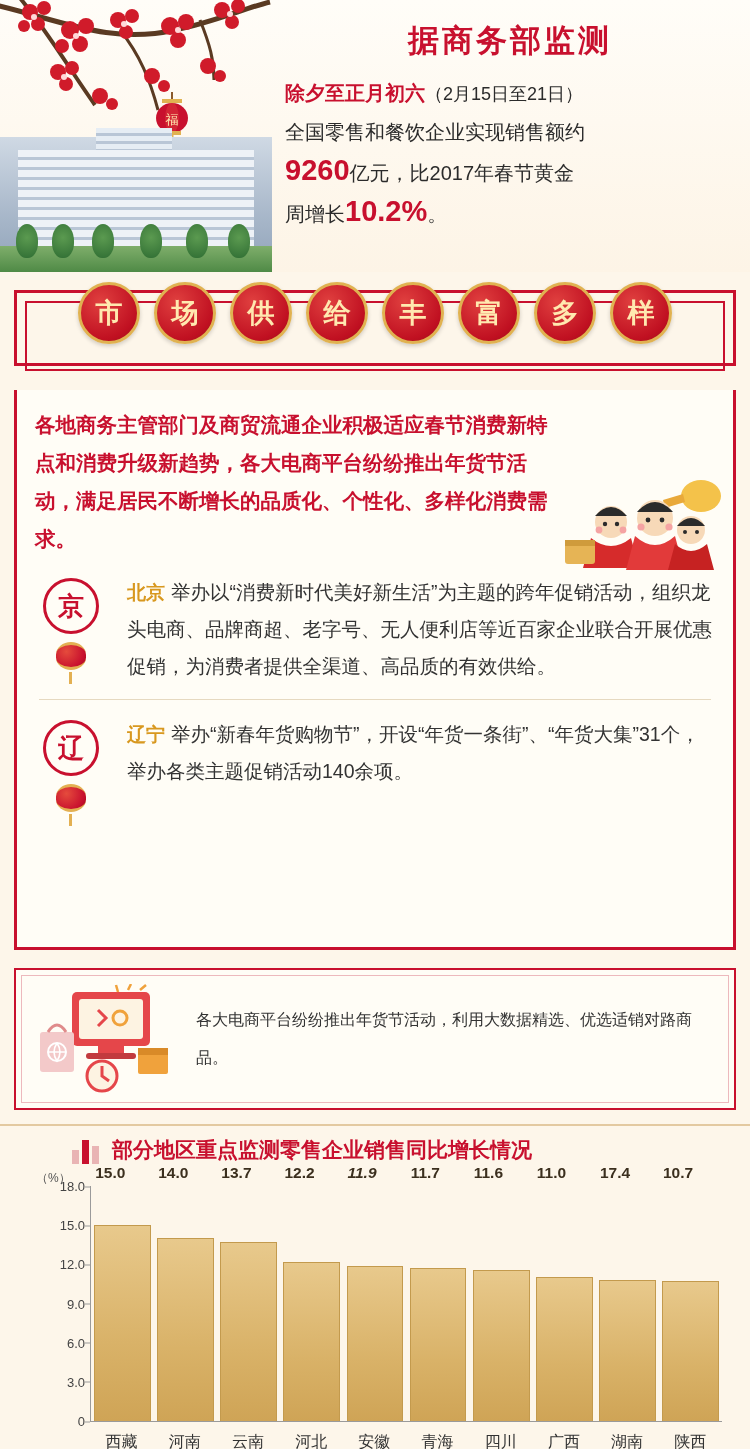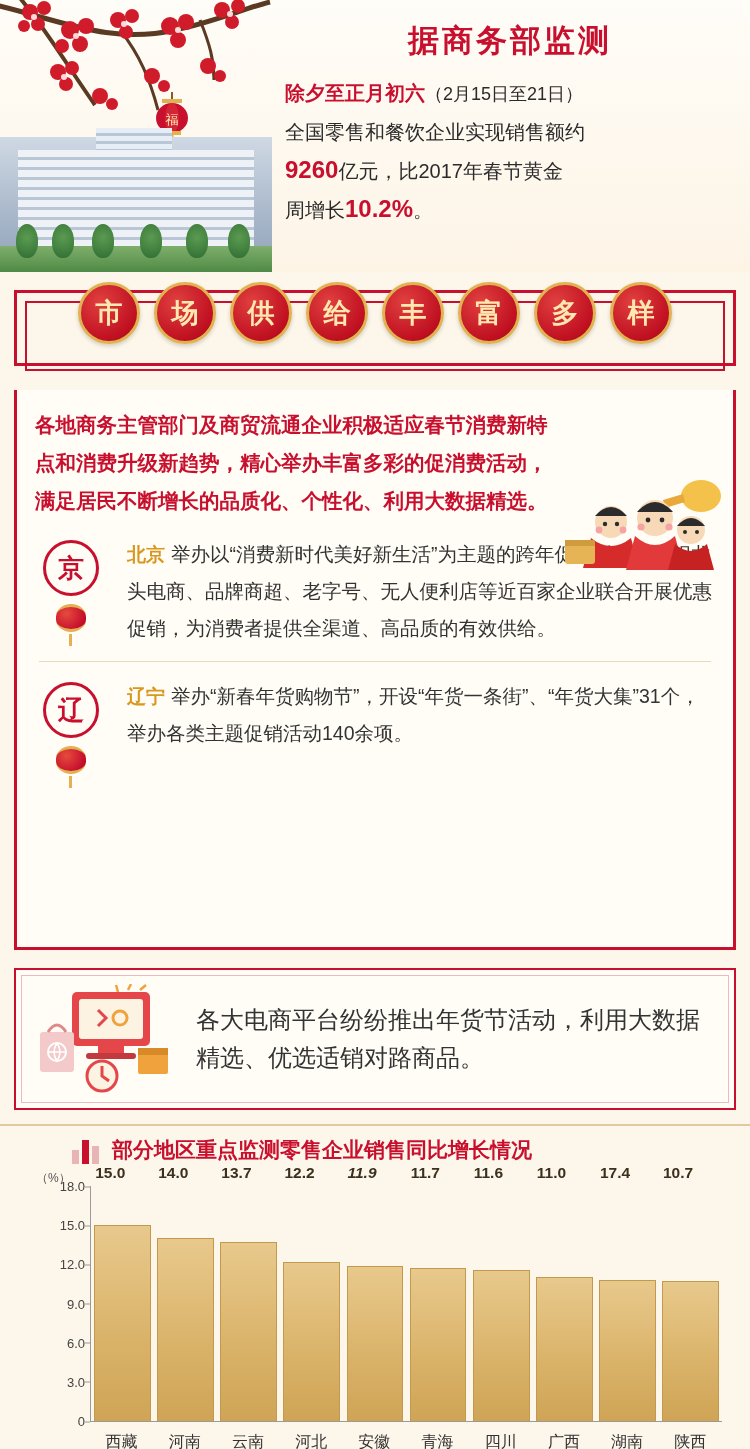--- a/index.html
+++ b/index.html
@@ -67,21 +67,21 @@
     color: #c8102e;
     font-size: 31px;
     font-weight: bold;
     letter-spacing: 3px;
     text-align: center;
     margin: 6px 0 12px 0;
     font-family: "DejaVu Serif", serif;
   }
   .hl { font-size: 20px; line-height: 38px; color: #2b2b2b; }
   .hl .red { color: #c8102e; font-weight: bold; }
-  .hl .big { color: #c8102e; font-weight: bold; font-size: 24px; }
+  .hl .big { color: #c8102e; font-weight: bold; font-size: 29px; }
   .hl .small-paren { font-size: 18px; color: #2b2b2b; }
 
   
   .hdr-lantern { position: absolute; left: 150px; top: 92px; width: 44px; height: 58px; }
 
   
   .ribbon-zone {
     position: relative;
     height: 118px;
     background: #fdf6ea;
@@ -207,21 +207,21 @@
     position: relative;
   }
   .ecom-wrap:before{
     content:"";
     position:absolute; left:5px; right:5px; top:5px; bottom:5px;
     border:1px solid #edb9bd;
     pointer-events:none;
   }
   .ecom-art { width: 150px; height: 110px; position: relative; flex: 0 0 150px; }
   .ecom-text {
-    font-size: 24px; line-height: 38px; color: #333;
+    font-size: 16px; line-height: 38px; color: #333;
     flex: 1;
   }
 
   
   .chart-sec {
     margin: 14px 0 0 0;
     padding: 10px 16px 18px 16px;
     background: #fdf6ea;
     border-top: 2px solid #e3c9a0;
   }
@@ -390,21 +390,21 @@
     <div class="circle">给</div>
     <div class="circle">丰</div>
     <div class="circle">富</div>
     <div class="circle">多</div>
     <div class="circle">样</div>
   </div>
 </div>
 
 <div class="panel">
 
-  <div class="intro">各地商务主管部门及商贸流通企业积极适应春节消费新特点和消费升级新趋势，精心举办丰富多彩的促消费活动，满足居民不断增长的品质化、个性化、利用大数据精选。</div>
+  <div class="intro">各地商务主管部门及商贸流通企业积极适应春节消费新特点和消费升级新趋势，各大电商平台纷纷推出年货节活动，满足居民不断增长的品质化、个性化、多样化消费需求。</div>
 
   <svg class="kids" viewBox="0 0 172 100">
     <ellipse cx="150" cy="22" rx="20" ry="16" fill="#f4c24a"></ellipse>
     <path d="M132 20 L112 26 L114 34 L134 28 Z" fill="#e9a93a"></path>
     <circle cx="60" cy="48" r="16" fill="#f7d9b8"></circle>
     <path d="M44 42 q16 -18 32 0 z" fill="#2b2b2b"></path>
     <circle cx="54" cy="50" r="2.2" fill="#2b2b2b"></circle>
       <circle cx="66" cy="50" r="2.2" fill="#2b2b2b"></circle>
     <circle cx="48" cy="56" r="3.4" fill="#f5a3a3"></circle>
       <circle cx="72" cy="56" r="3.4" fill="#f5a3a3"></circle>

